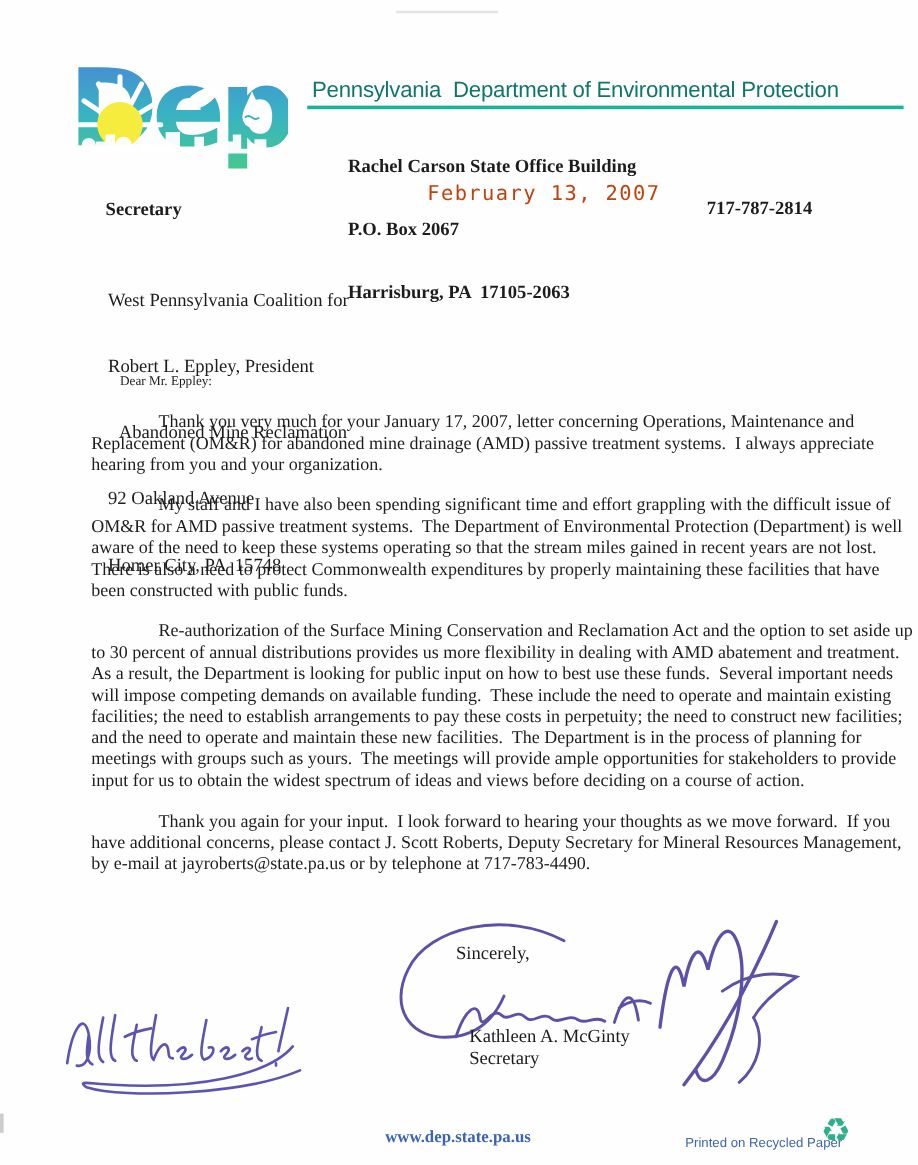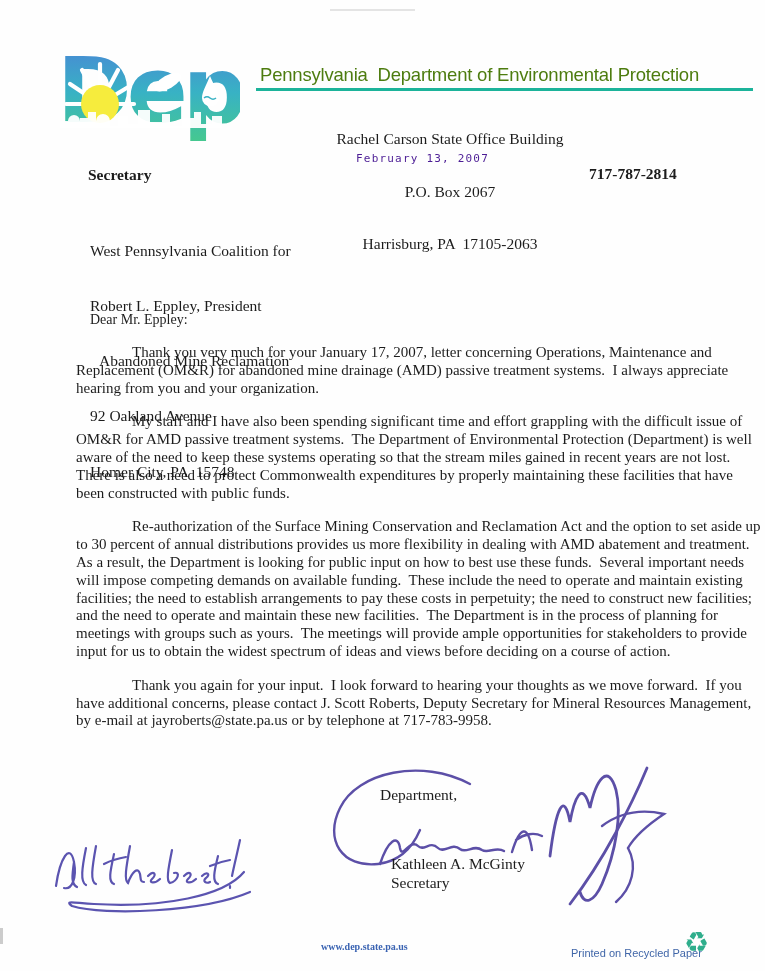--- a/index.html
+++ b/index.html
@@ -4,44 +4,44 @@
 <style>
   html,body{margin:0;padding:0;background:#9a9a9a;}
   .page{
     position:relative;width:765px;height:971px;background:#fefefe;
     font-family:"Liberation Serif",serif;color:#1c1c1c;overflow:hidden;
     margin:0 auto;box-shadow:0 0 6px rgba(0,0,0,.4);
   }
   .abs{position:absolute;}
   
   .agency{left:260px;top:64px;font-family:"Liberation Sans",sans-serif;
-    font-size:18.5px;letter-spacing:-.2px;color:#4d7c0f;white-space:pre;}
+    font-size:18.5px;letter-spacing:-.2px;color:#0f766e;white-space:pre;}
   .rule{left:256px;top:88px;width:497px;height:3px;background:#1cb39a;}
-  .office{left:290px;top:95px;width:320px;text-align:center;
-    font-weight:normal;font-size:15.5px;line-height:17.5px;white-space:pre;}
+  .office{left:290px;top:95px;width:320px;text-align:left;
+    font-weight:bold;font-size:15.5px;line-height:17.5px;white-space:pre;}
   .dateline{left:356px;top:152px;font-family:"DejaVu Sans Mono",monospace;
-    font-size:11px;letter-spacing:1.2px;color:#4c1d95;}
+    font-size:17px;letter-spacing:1.2px;color:#c2410c;}
   .phone{left:589px;top:165px;font-weight:bold;font-size:15.5px;}
   .sender-office{left:88px;top:166px;font-weight:bold;font-size:15.5px;}
   
   .recipient{left:90px;top:205px;font-size:15.5px;line-height:18.4px;white-space:pre;}
   .recipient .indent{padding-left:9px;}
-  .salutation{left:90px;top:312px;font-size:14px;}
+  .salutation{left:100px;top:312px;font-size:11px;}
   .body-block{left:64px;top:344px;width:688px;font-size:15px;line-height:17.8px;margin-left:12px;}
   .body-block p{margin:0 0 16px 0;text-indent:56px;white-space:pre-wrap;}
   
   .valediction{left:380px;top:786px;font-size:15.5px;}
   .signer{left:380px;top:854px;font-size:15.5px;line-height:19px;margin-left:11px;}
   .sig-svg{left:302px;top:756px;}
   .note-svg{left:44px;top:824px;}
   
   .foot{font-family:"Liberation Sans",sans-serif;font-size:11px;color:#4066a8;}
   .foot-left{left:56px;top:947px;margin-top:46px;}
   .foot-center{left:321px;top:941px;font-family:"Liberation Serif",serif;
-    font-weight:bold;font-size:10px;color:#3a63b2;}
+    font-weight:bold;font-size:14px;color:#3a63b2;}
   .foot-right{left:571px;top:947px;}
   .recycle{left:684px;top:929px;font-size:28px;color:#2fae8c;line-height:1;
     font-family:"DejaVu Sans",sans-serif;}
   
   .smudge-top{left:330px;top:9px;width:85px;height:2px;background:#d9d9d9;opacity:.7;}
   .smudge-left{left:0;top:928px;width:3px;height:16px;background:#bfbfbf;opacity:.8;}
   .sr{position:absolute;width:1px;height:1px;overflow:hidden;clip:rect(0 0 0 0);white-space:nowrap;}
 </style>
 </head>
 <body>
@@ -102,24 +102,24 @@
     <div>92 Oakland Avenue</div>
     <div>Homer City, PA  15748</div>
   </div>
 
   <div class="abs salutation">Dear Mr. Eppley:</div>
 
   <div class="abs body-block">
     <p>Thank you very much for your January 17, 2007, letter concerning Operations, Maintenance and Replacement (OM&amp;R) for abandoned mine drainage (AMD) passive treatment systems.  I always appreciate hearing from you and your organization.</p>
     <p>My staff and I have also been spending significant time and effort grappling with the difficult issue of OM&amp;R for AMD passive treatment systems.  The Department of Environmental Protection (Department) is well aware of the need to keep these systems operating so that the stream miles gained in recent years are not lost.  There is also a need to protect Commonwealth expenditures by properly maintaining these facilities that have been constructed with public funds.</p>
     <p>Re-authorization of the Surface Mining Conservation and Reclamation Act and the option to set aside up to 30 percent of annual distributions provides us more flexibility in dealing with AMD abatement and treatment.  As a result, the Department is looking for public input on how to best use these funds.  Several important needs will impose competing demands on available funding.  These include the need to operate and maintain existing facilities; the need to establish arrangements to pay these costs in perpetuity; the need to construct new facilities; and the need to operate and maintain these new facilities.  The Department is in the process of planning for meetings with groups such as yours.  The meetings will provide ample opportunities for stakeholders to provide input for us to obtain the widest spectrum of ideas and views before deciding on a course of action.</p>
-    <p>Thank you again for your input.  I look forward to hearing your thoughts as we move forward.  If you have additional concerns, please contact J. Scott Roberts, Deputy Secretary for Mineral Resources Management, by e-mail at jayroberts@state.pa.us or by telephone at 717-783-9958.</p>
+    <p>Thank you again for your input.  I look forward to hearing your thoughts as we move forward.  If you have additional concerns, please contact J. Scott Roberts, Deputy Secretary for Mineral Resources Management, by e-mail at jayroberts@state.pa.us or by telephone at 717-783-4490.</p>
   </div>
 
-  <div class="abs valediction">Department,</div>
+  <div class="abs valediction">Sincerely,</div>
 
   <div class="abs sig-svg">
     <svg width="372" height="152" viewBox="0 0 372 152">
       <g fill="none" stroke="#4b3d9e" stroke-width="2.4" stroke-linecap="round" opacity="0.9">
         <path d="M168,28 C120,2 55,16 38,52 C22,84 40,112 76,108 C100,105 112,88 118,74"></path>
         <path d="M78,108 C86,84 96,78 98,92 C100,104 108,82 116,90 C122,96 128,84 136,92 C142,98 150,86 158,93 C164,98 172,88 180,94 C186,98 194,90 202,95"></path>
         <path d="M210,96 C218,70 226,68 230,94 M214,84 C222,78 232,76 240,80"></path>
         <path d="M248,100 C254,52 262,34 268,66 C272,44 280,22 288,52 C294,24 306,6 314,34 C320,58 314,96 300,128 C292,146 282,150 278,136" stroke-width="2.8"></path>
         <path d="M345,12 C330,48 302,104 268,148" stroke-width="2.8"></path>
         <path d="M300,70 C316,58 336,52 362,58 C350,66 334,78 326,92"></path>

